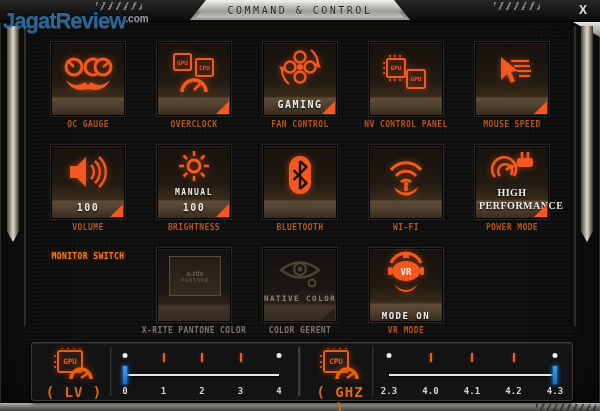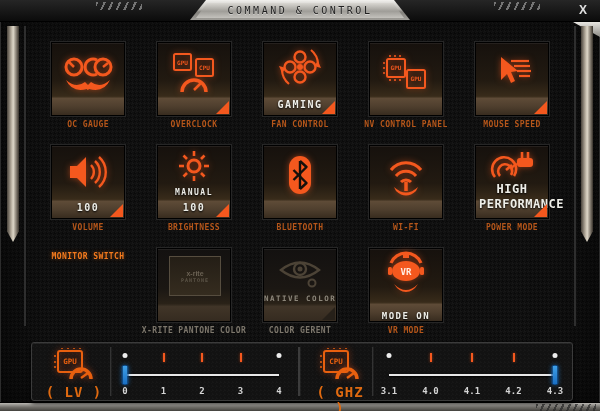--- a/index.html
+++ b/index.html
@@ -127,20 +127,21 @@
 
   <div class="corner-metal tr"></div>
   <div class="side-bar left"></div>
   <div class="side-bar right"></div>
   <div class="side-line left"></div>
   <div class="side-line right"></div>
   <div class="bottombar">
     <div class="hatch2"></div>
   </div>
 
+  <div class="watermark"><span>JagatReview</span><span class="dotcom">.com</span></div>
 
   <div class="grid">
 
     <div class="cell">
       <div class="tile">
         <svg class="ticon glow" width="50" height="48" viewBox="0 0 50 48" style="top:10px">
           <g stroke="#f4581e" fill="none" stroke-width="3">
             <circle cx="11" cy="14" r="8"></circle>
               <path d="M34,7 A8,8 0 1 0 34,21"></path>
               <circle cx="40" cy="14" r="8"></circle>
@@ -296,21 +297,21 @@
           <g stroke="#f4581e" fill="none" stroke-width="2.6">
             <path d="M6,28 A12,12 0 1 1 25,27"></path>
             <path d="M11,27 A7,7 0 1 1 22,26"></path>
             <line x1="17" y1="21" x2="23" y2="16"></line>
             <line x1="33" y1="3" x2="33" y2="9"></line>
               <line x1="39" y1="3" x2="39" y2="9"></line>
             <path d="M28,15 Q22,17 23,22" stroke-width="2.2"></path>
           </g>
           <rect x="28" y="9" width="16" height="9" rx="3" fill="#f4581e"></rect>
         </svg>
-        <div class="badge" style="bottom:6px; font-size:12px; letter-spacing:.5px; line-height:1.25; white-space:normal; padding:0 3px;">HIGH PERFORMANCE</div>
+        <div class="badge" style="bottom:6px; font-size:10px; letter-spacing:.5px; line-height:1.25; white-space:normal; padding:0 3px;font-family:Liberation Serif, serif;">HIGH PERFORMANCE</div>
         <div class="tri"></div>
       </div>
       <div class="tlabel">POWER MODE</div>
     </div>
 
     <div class="cell">
       <div class="tlabel hl">MONITOR SWITCH</div>
     </div>
 
     <div class="cell">
@@ -431,21 +432,21 @@
             <div class="tick-line"></div>
           </div>
         <div class="tickmark" style="left:75%">
             <div class="tick-line"></div>
           </div>
         <div class="tickmark" style="left:100%">
             <div class="tick-dot"></div>
           </div>
         <div class="track"></div>
         <div class="handle" style="left:100%"></div>
-        <span class="tick-label" style="left:0%">3.1</span>
+        <span class="tick-label" style="left:0%">2.3</span>
         <span class="tick-label" style="left:25%">4.0</span>
         <span class="tick-label" style="left:50%">4.1</span>
         <span class="tick-label" style="left:75%">4.2</span>
         <span class="tick-label" style="left:100%">4.3</span>
       </div>
     </div>
 
   </div>
 </div>
 

